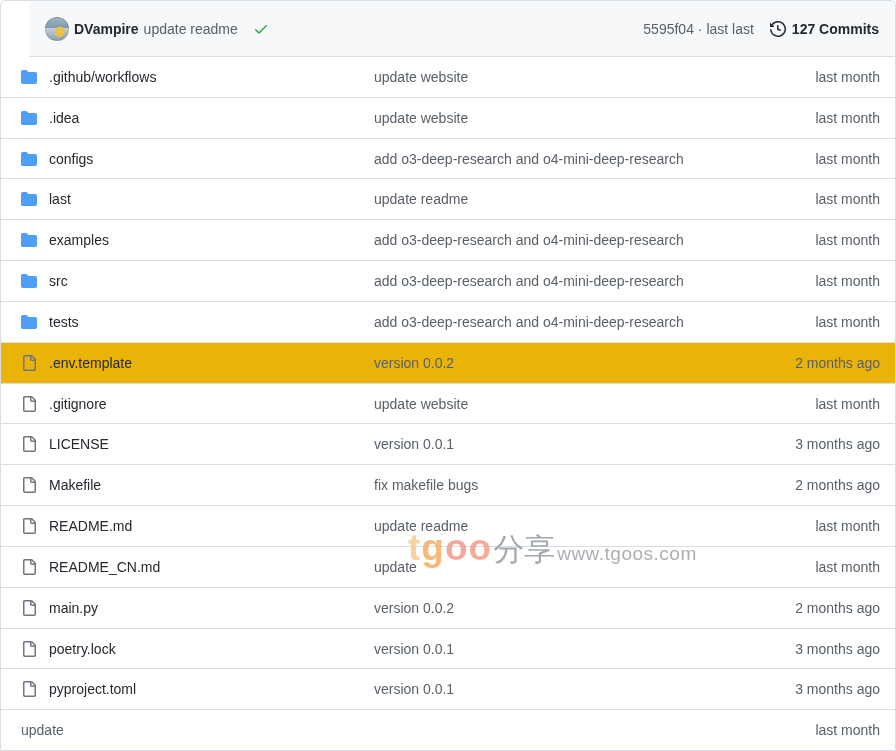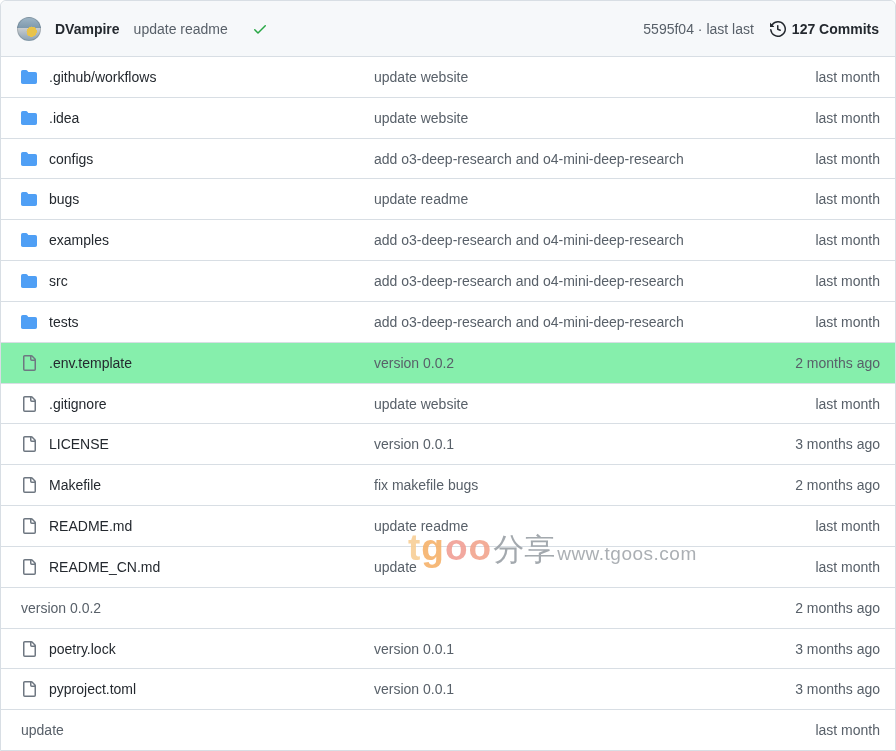--- a/index.html
+++ b/index.html
@@ -22,21 +22,22 @@
   }
   
   .commit-header {
     flex: 0 0 56px;
     background: #f6f8fa;
     border-bottom: 1px solid #d8dee4;
     border-radius: 6px 6px 0 0;
     display: flex;
     align-items: center;
     padding: 0 16px;
-    gap: 14px;
+    gap: 5px;
+    margin-left: 28px;
   }
   .avatar {
     width: 24px;
     height: 24px;
     border-radius: 50%;
     flex: 0 0 24px;
     background:
       radial-gradient(circle at 62% 62%, #e8c34a 0 26%, transparent 27%),
       linear-gradient(180deg, #9db4c4 0%, #7e99ad 45%, #c9cdd0 46%, #8ca3b5 100%);
     border: 1px solid rgba(27,31,36,.15);
@@ -63,21 +64,21 @@
   .file-table { flex: 1; display: flex; flex-direction: column; }
   .file-row {
     flex: 1;
     display: flex;
     align-items: center;
     padding: 0 15px 0 20px;
     border-bottom: 1px solid #d8dee4;
     background: #fff;
   }
   .file-row:last-child { border-bottom: none; }
-  .file-row.highlighted { background: #86efac; }
+  .file-row.highlighted { background: #eab308; }
   .cell-name {
     flex: 0 0 353px;
     display: flex;
     align-items: center;
     gap: 12px;
     overflow: hidden;
   }
   .cell-name .entry-name { color: #24292f; cursor: pointer; white-space: nowrap; }
   .cell-msg { flex: 1; color: #586069; cursor: pointer; white-space: nowrap; overflow: hidden; }
   .cell-date { flex: 0 0 auto; color: #586069; text-align: right; white-space: nowrap; }
@@ -163,21 +164,21 @@
         <span class="cell-msg">add o3-deep-research and o4-mini-deep-research</span>
         <span class="cell-date">last month</span>
       </div>
       <div class="file-row">
         <span class="cell-name">
           <span class="row-icon">
             <svg width="16" height="16" viewBox="0 0 16 16" fill="#4f9ff5" aria-hidden="true">
               <path d="M1.75 1A1.75 1.75 0 0 0 0 2.75v10.5C0 14.216.784 15 1.75 15h12.5A1.75 1.75 0 0 0 16 13.25v-8.5A1.75 1.75 0 0 0 14.25 3H7.5a.25.25 0 0 1-.2-.1l-.9-1.2A1.75 1.75 0 0 0 5 1H1.75Z"></path>
             </svg>
           </span>
-          <span class="entry-name">bugs</span>
+          <span class="entry-name">last</span>
         </span>
         <span class="cell-msg">update readme</span>
         <span class="cell-date">last month</span>
       </div>
       <div class="file-row">
         <span class="cell-name">
           <span class="row-icon">
             <svg width="16" height="16" viewBox="0 0 16 16" fill="#4f9ff5" aria-hidden="true">
               <path d="M1.75 1A1.75 1.75 0 0 0 0 2.75v10.5C0 14.216.784 15 1.75 15h12.5A1.75 1.75 0 0 0 16 13.25v-8.5A1.75 1.75 0 0 0 14.25 3H7.5a.25.25 0 0 1-.2-.1l-.9-1.2A1.75 1.75 0 0 0 5 1H1.75Z"></path>
             </svg>
@@ -277,20 +278,28 @@
             <svg width="16" height="16" viewBox="0 0 16 16" fill="#6e7781" aria-hidden="true">
               <path d="M2 1.75C2 .784 2.784 0 3.75 0h6.586c.464 0 .909.184 1.237.513l2.914 2.914c.329.328.513.773.513 1.237v9.586A1.75 1.75 0 0 1 13.25 16h-9.5A1.75 1.75 0 0 1 2 14.25Zm1.75-.25a.25.25 0 0 0-.25.25v12.5c0 .138.112.25.25.25h9.5a.25.25 0 0 0 .25-.25V6h-2.75A1.75 1.75 0 0 1 9 4.25V1.5Zm6.75.062V4.25c0 .138.112.25.25.25h2.688l-.011-.013-2.914-2.914-.013-.011Z"></path>
             </svg>
           </span>
           <span class="entry-name">README_CN.md</span>
         </span>
         <span class="cell-msg">update</span>
         <span class="cell-date">last month</span>
       </div>
       <div class="file-row">
+        <span class="cell-name">
+          <span class="row-icon">
+            <svg width="16" height="16" viewBox="0 0 16 16" fill="#6e7781" aria-hidden="true">
+              <path d="M2 1.75C2 .784 2.784 0 3.75 0h6.586c.464 0 .909.184 1.237.513l2.914 2.914c.329.328.513.773.513 1.237v9.586A1.75 1.75 0 0 1 13.25 16h-9.5A1.75 1.75 0 0 1 2 14.25Zm1.75-.25a.25.25 0 0 0-.25.25v12.5c0 .138.112.25.25.25h9.5a.25.25 0 0 0 .25-.25V6h-2.75A1.75 1.75 0 0 1 9 4.25V1.5Zm6.75.062V4.25c0 .138.112.25.25.25h2.688l-.011-.013-2.914-2.914-.013-.011Z"></path>
+            </svg>
+          </span>
+          <span class="entry-name">main.py</span>
+        </span>
         <span class="cell-msg">version 0.0.2</span>
         <span class="cell-date">2 months ago</span>
       </div>
       <div class="file-row">
         <span class="cell-name">
           <span class="row-icon">
             <svg width="16" height="16" viewBox="0 0 16 16" fill="#6e7781" aria-hidden="true">
               <path d="M2 1.75C2 .784 2.784 0 3.75 0h6.586c.464 0 .909.184 1.237.513l2.914 2.914c.329.328.513.773.513 1.237v9.586A1.75 1.75 0 0 1 13.25 16h-9.5A1.75 1.75 0 0 1 2 14.25Zm1.75-.25a.25.25 0 0 0-.25.25v12.5c0 .138.112.25.25.25h9.5a.25.25 0 0 0 .25-.25V6h-2.75A1.75 1.75 0 0 1 9 4.25V1.5Zm6.75.062V4.25c0 .138.112.25.25.25h2.688l-.011-.013-2.914-2.914-.013-.011Z"></path>
             </svg>
           </span>

